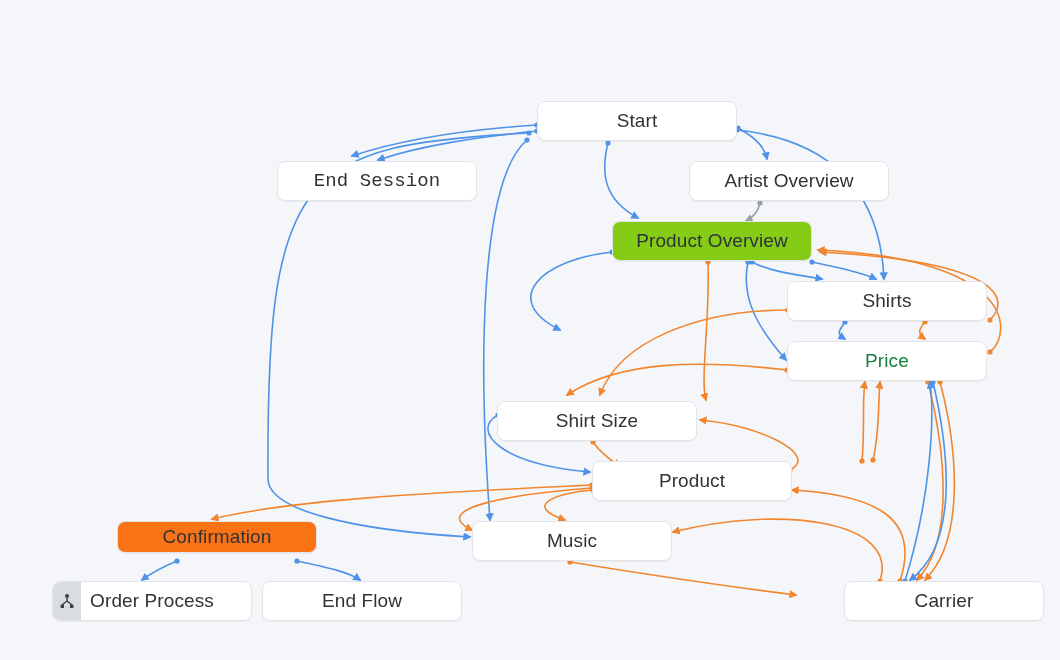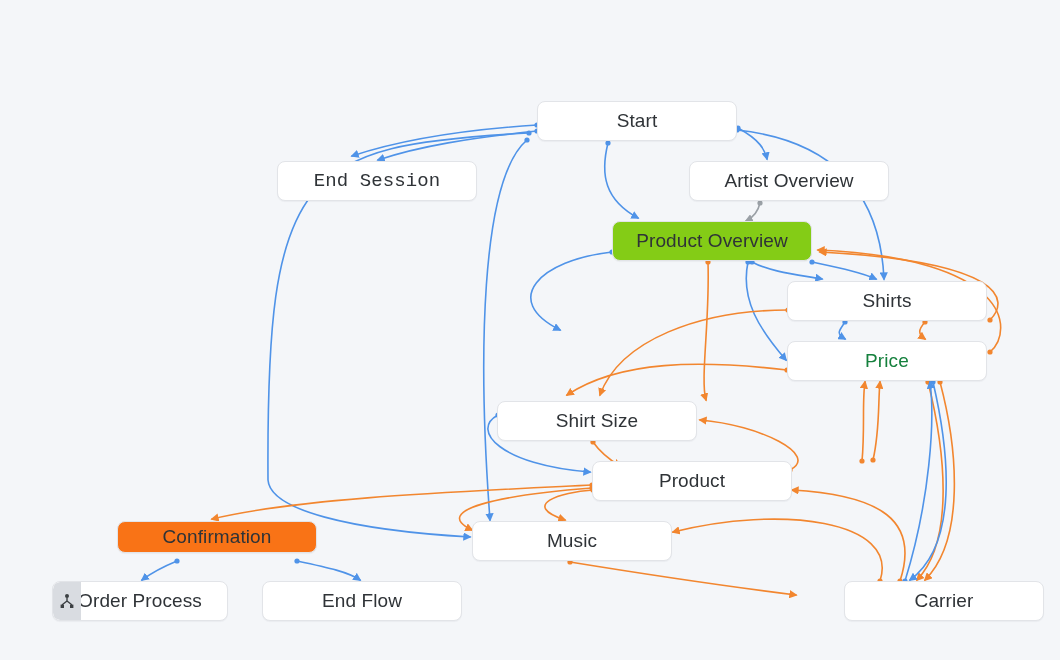--- a/index.html
+++ b/index.html
@@ -178,21 +178,21 @@
       </div>
       <div class="node" style="left: 592px; top: 461px; width: 200px; height: 40px; background: rgb(255, 255, 255); border-color: rgb(226, 228, 232); color: rgb(47, 51, 55);">
         <span class="node-label">Product</span>
       </div>
       <div class="node" style="left: 117px; top: 521px; width: 200px; height: 32px; background: #f97316; border-color: rgb(226, 228, 232); color: rgb(47, 51, 55);">
         <span class="node-label">Confirmation</span>
       </div>
       <div class="node" style="left: 472px; top: 521px; width: 200px; height: 40px; background: rgb(255, 255, 255); border-color: rgb(226, 228, 232); color: rgb(47, 51, 55);">
         <span class="node-label">Music</span>
       </div>
-      <div class="node" style="left: 52px; top: 581px; width: 176px; height: 40px; background: rgb(255, 255, 255); border-color: rgb(226, 228, 232); color: rgb(47, 51, 55);">
+      <div class="node" style="left: 52px; top: 581px; width: 200px; height: 40px; background: rgb(255, 255, 255); border-color: rgb(226, 228, 232); color: rgb(47, 51, 55);">
         <div class="node-badge" style="background: rgb(217, 220, 225);">
           <svg width="16" height="16" viewBox="0 0 16 16" aria-hidden="true">
             <circle cx="8" cy="3" r="2" fill="#3c4043"></circle>
             <path d="M8 5 L8 8 M8 8 L3.5 11.5 M8 8 L12.5 11.5" stroke="#3c4043" stroke-width="1.4" fill="none" stroke-linecap="round"></path>
             <rect x="1.6" y="11.6" width="3.4" height="3.4" fill="#3c4043"></rect>
             <rect x="11" y="11.6" width="3.4" height="3.4" fill="#3c4043"></rect>
           </svg>
         </div>
         <span class="node-label">Order Process</span>
       </div>

